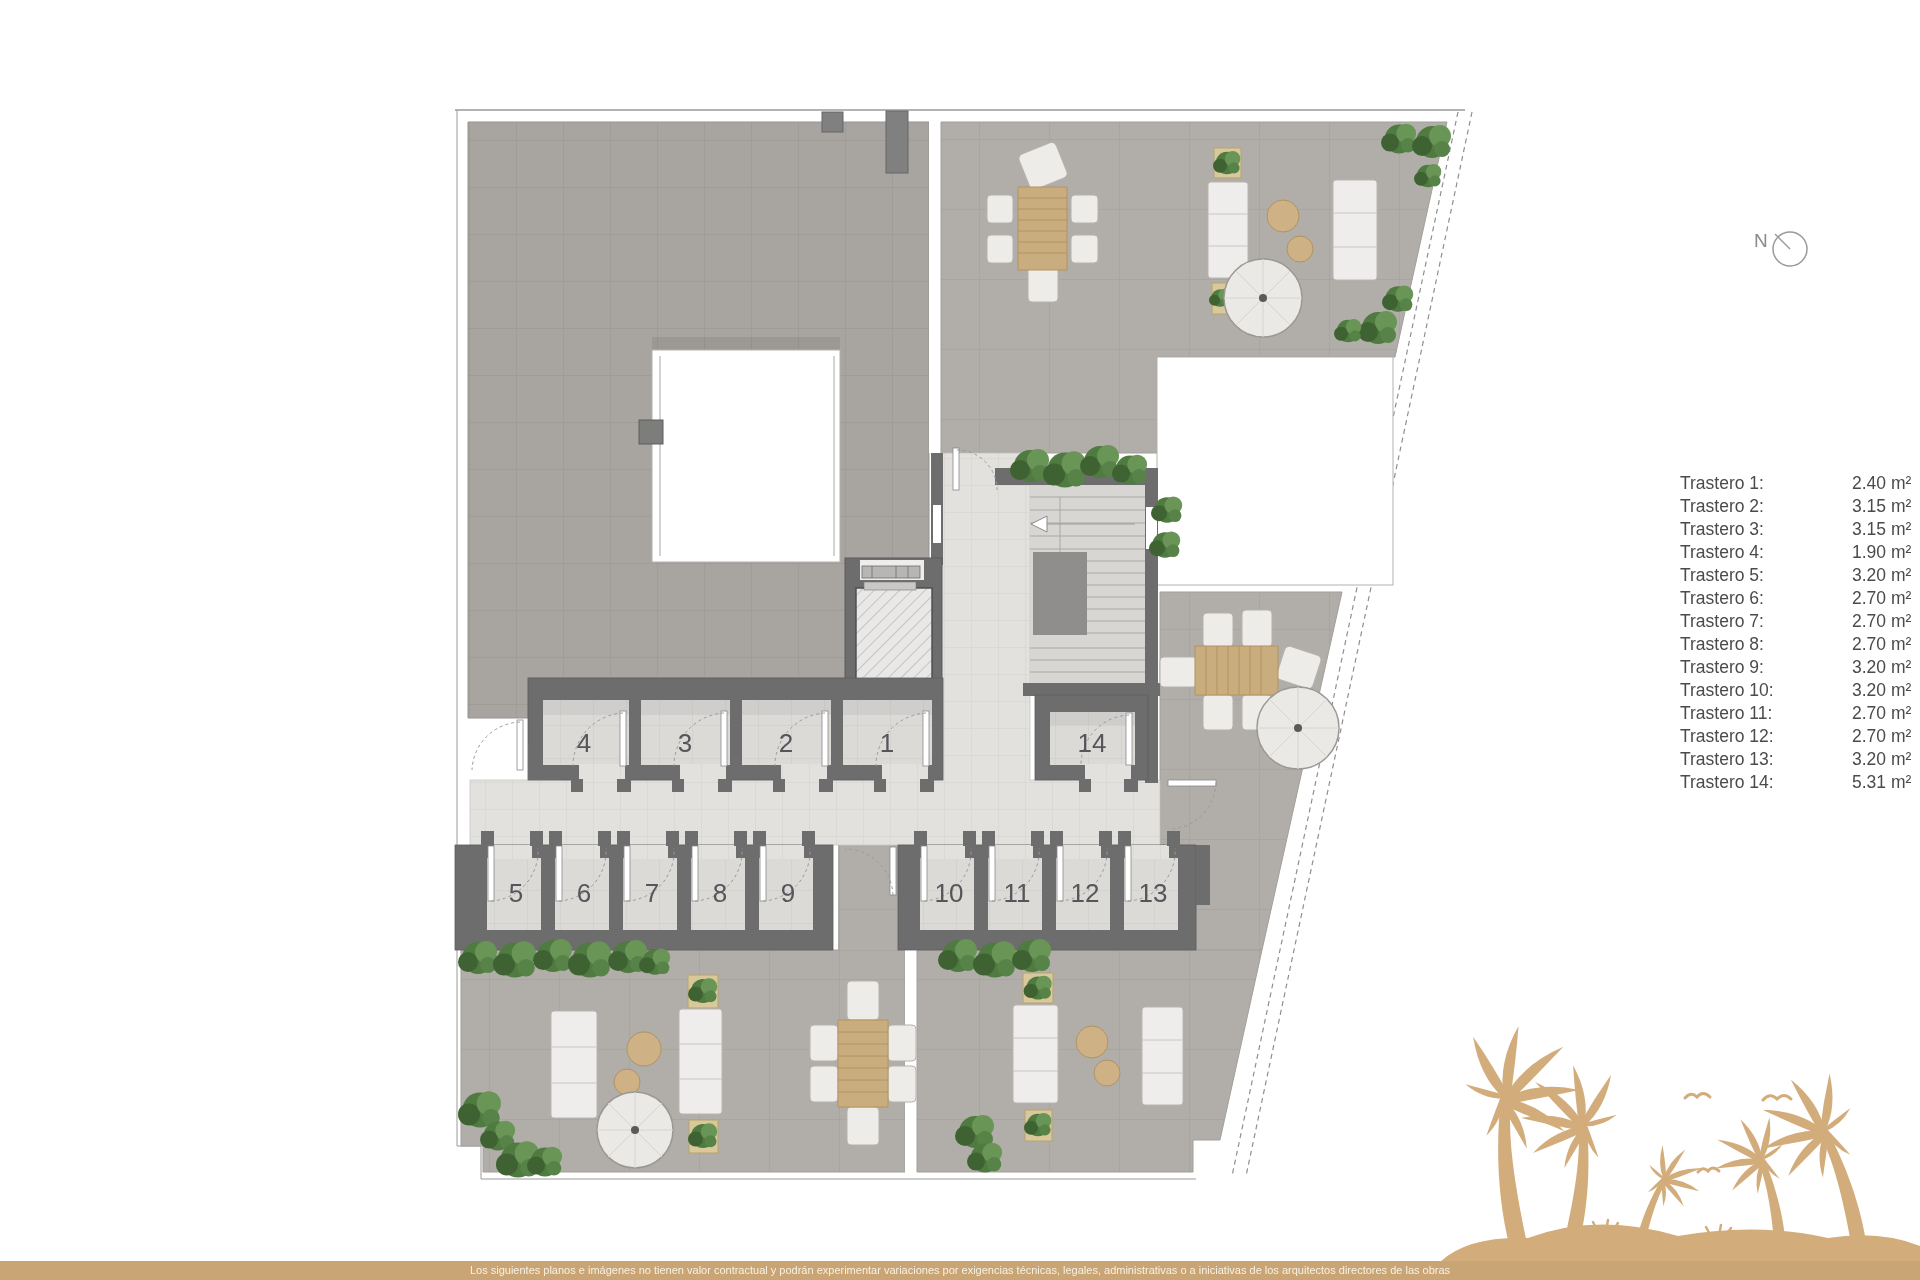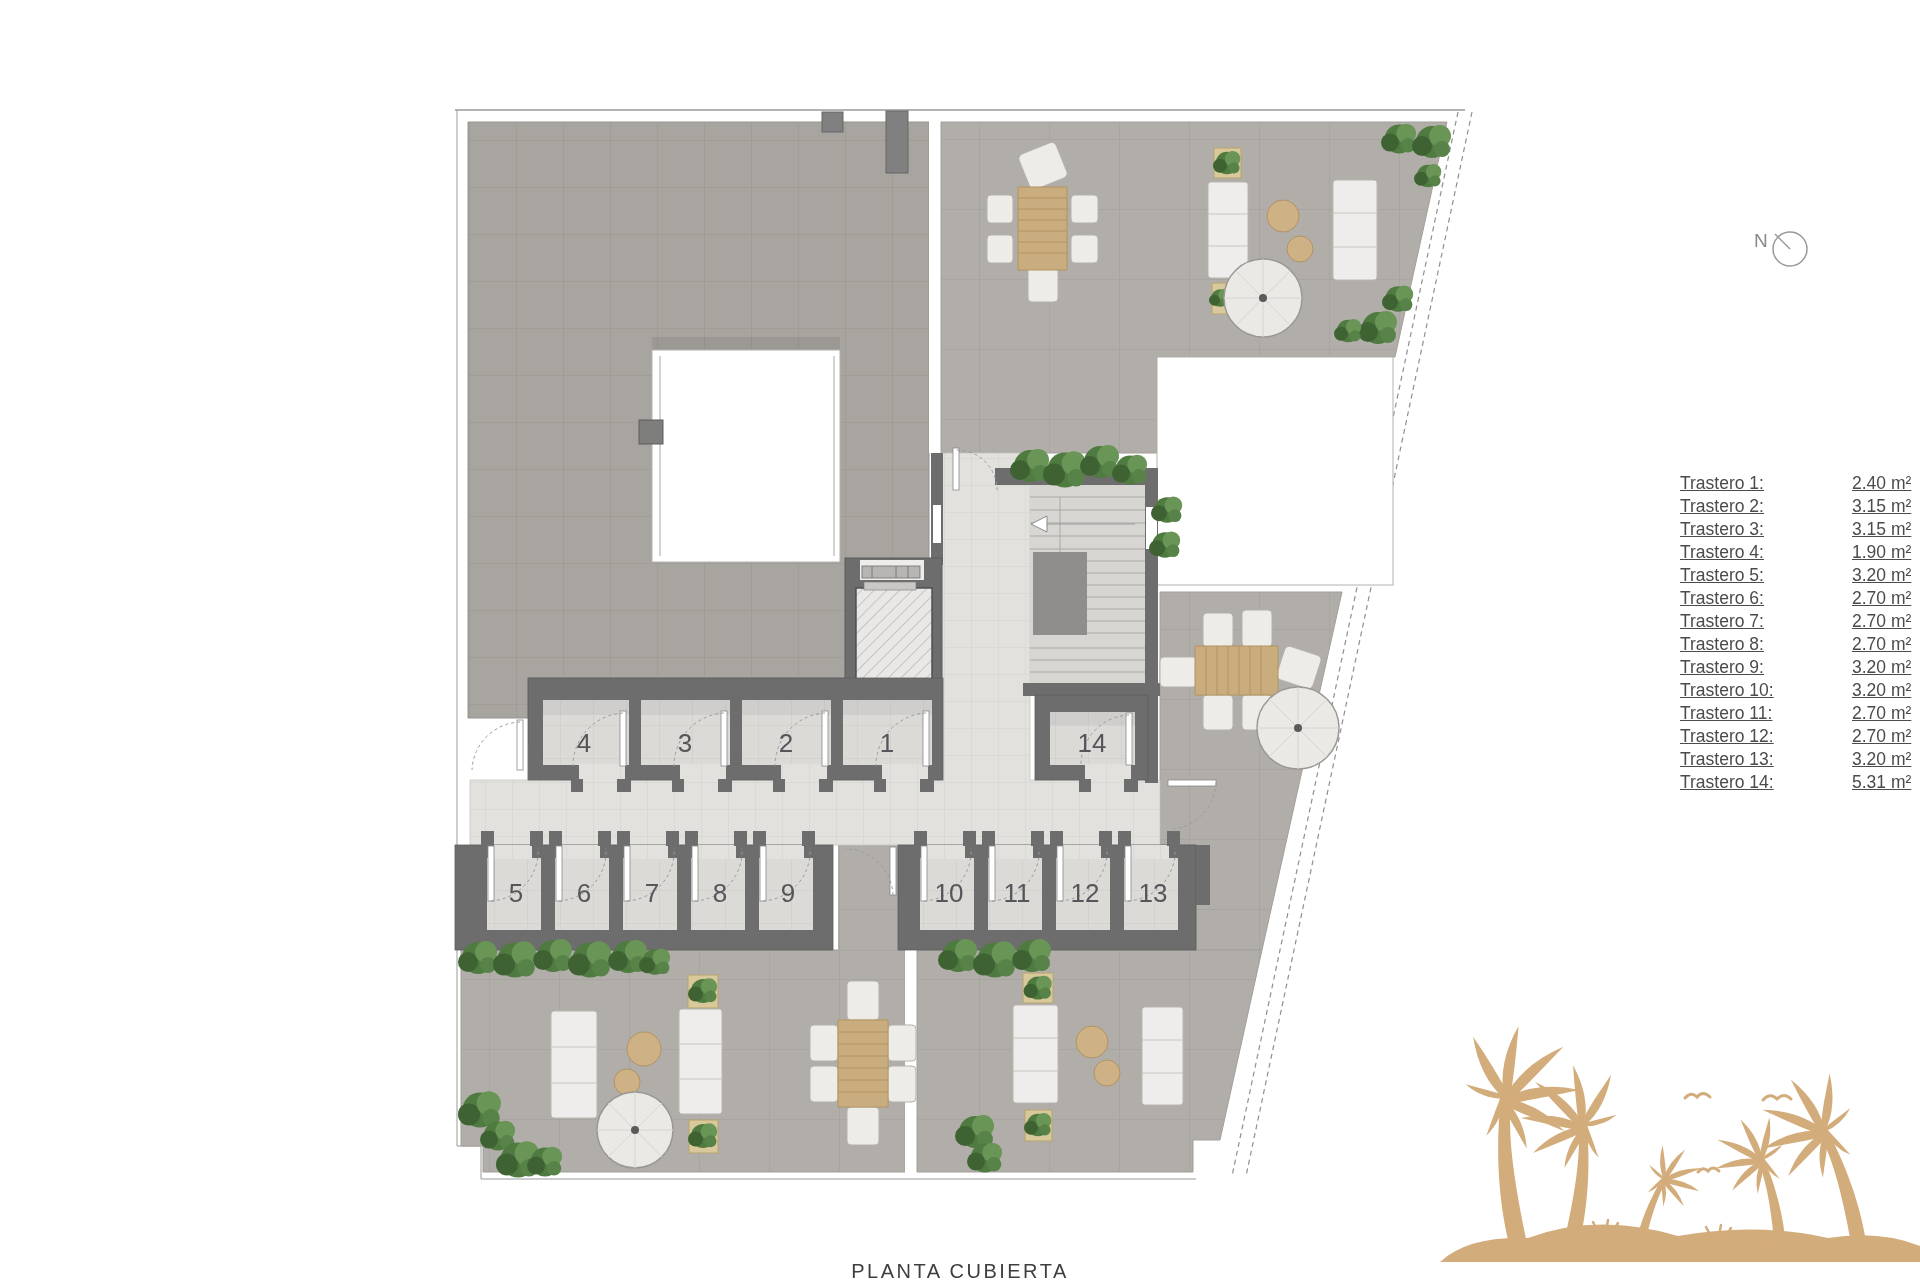--- a/index.html
+++ b/index.html
@@ -1,21 +1,21 @@
 <!DOCTYPE html>
 <html><head>
 <meta charset="utf-8">
 <style>
   html,body{margin:0;padding:0;background:#ffffff;}
   #stage{position:relative;width:1920px;height:1280px;overflow:hidden;background:#ffffff;
          font-family:"Liberation Sans", sans-serif;}
   #plan-svg{position:absolute;left:0;top:0;}
   
   #legend{position:absolute;left:1680px;top:472px;font-size:17.5px;line-height:23px;color:#4b4b4b;}
-  .lrow{display:flex;white-space:nowrap;text-decoration:underline;}
+  .lrow{display:flex;white-space:nowrap;}
   .ll{display:inline-block;width:124px;}
   .lv{display:inline-block;margin-left:48px;}
   
   #plan-title{position:absolute;left:50%;top:1260px;transform:translateX(-50%);
     font-size:20px;font-weight:normal;letter-spacing:2.5px;color:#3e3e3e;white-space:nowrap;}
   
   #footer-bar{position:absolute;left:0;bottom:0;width:1920px;height:19px;background:#c9a474;}
   #footer-bar .ftext{width:100%;text-align:center;font-size:11px;line-height:19px;color:#f8f1e2;}
 </style>
 </head>
@@ -564,14 +564,17 @@
         <span class="lv">3.20 m²</span>
       </div>
   <div class="lrow">
         <span class="ll">Trastero 14:</span>
         <span class="lv">5.31 m²</span>
       </div>
 </div>
 
 <div id="plan-title">PLANTA CUBIERTA</div>
 
-
+<div id="footer-bar">
+  <div class="ftext">Los siguientes planos e imágenes no tienen valor contractual y podrán experimentar variaciones por exigencias técnicas, legales, administrativas o a iniciativas de los arquitectos directores de las obras</div>
 </div>
 
+</div>
+
 </body></html>

